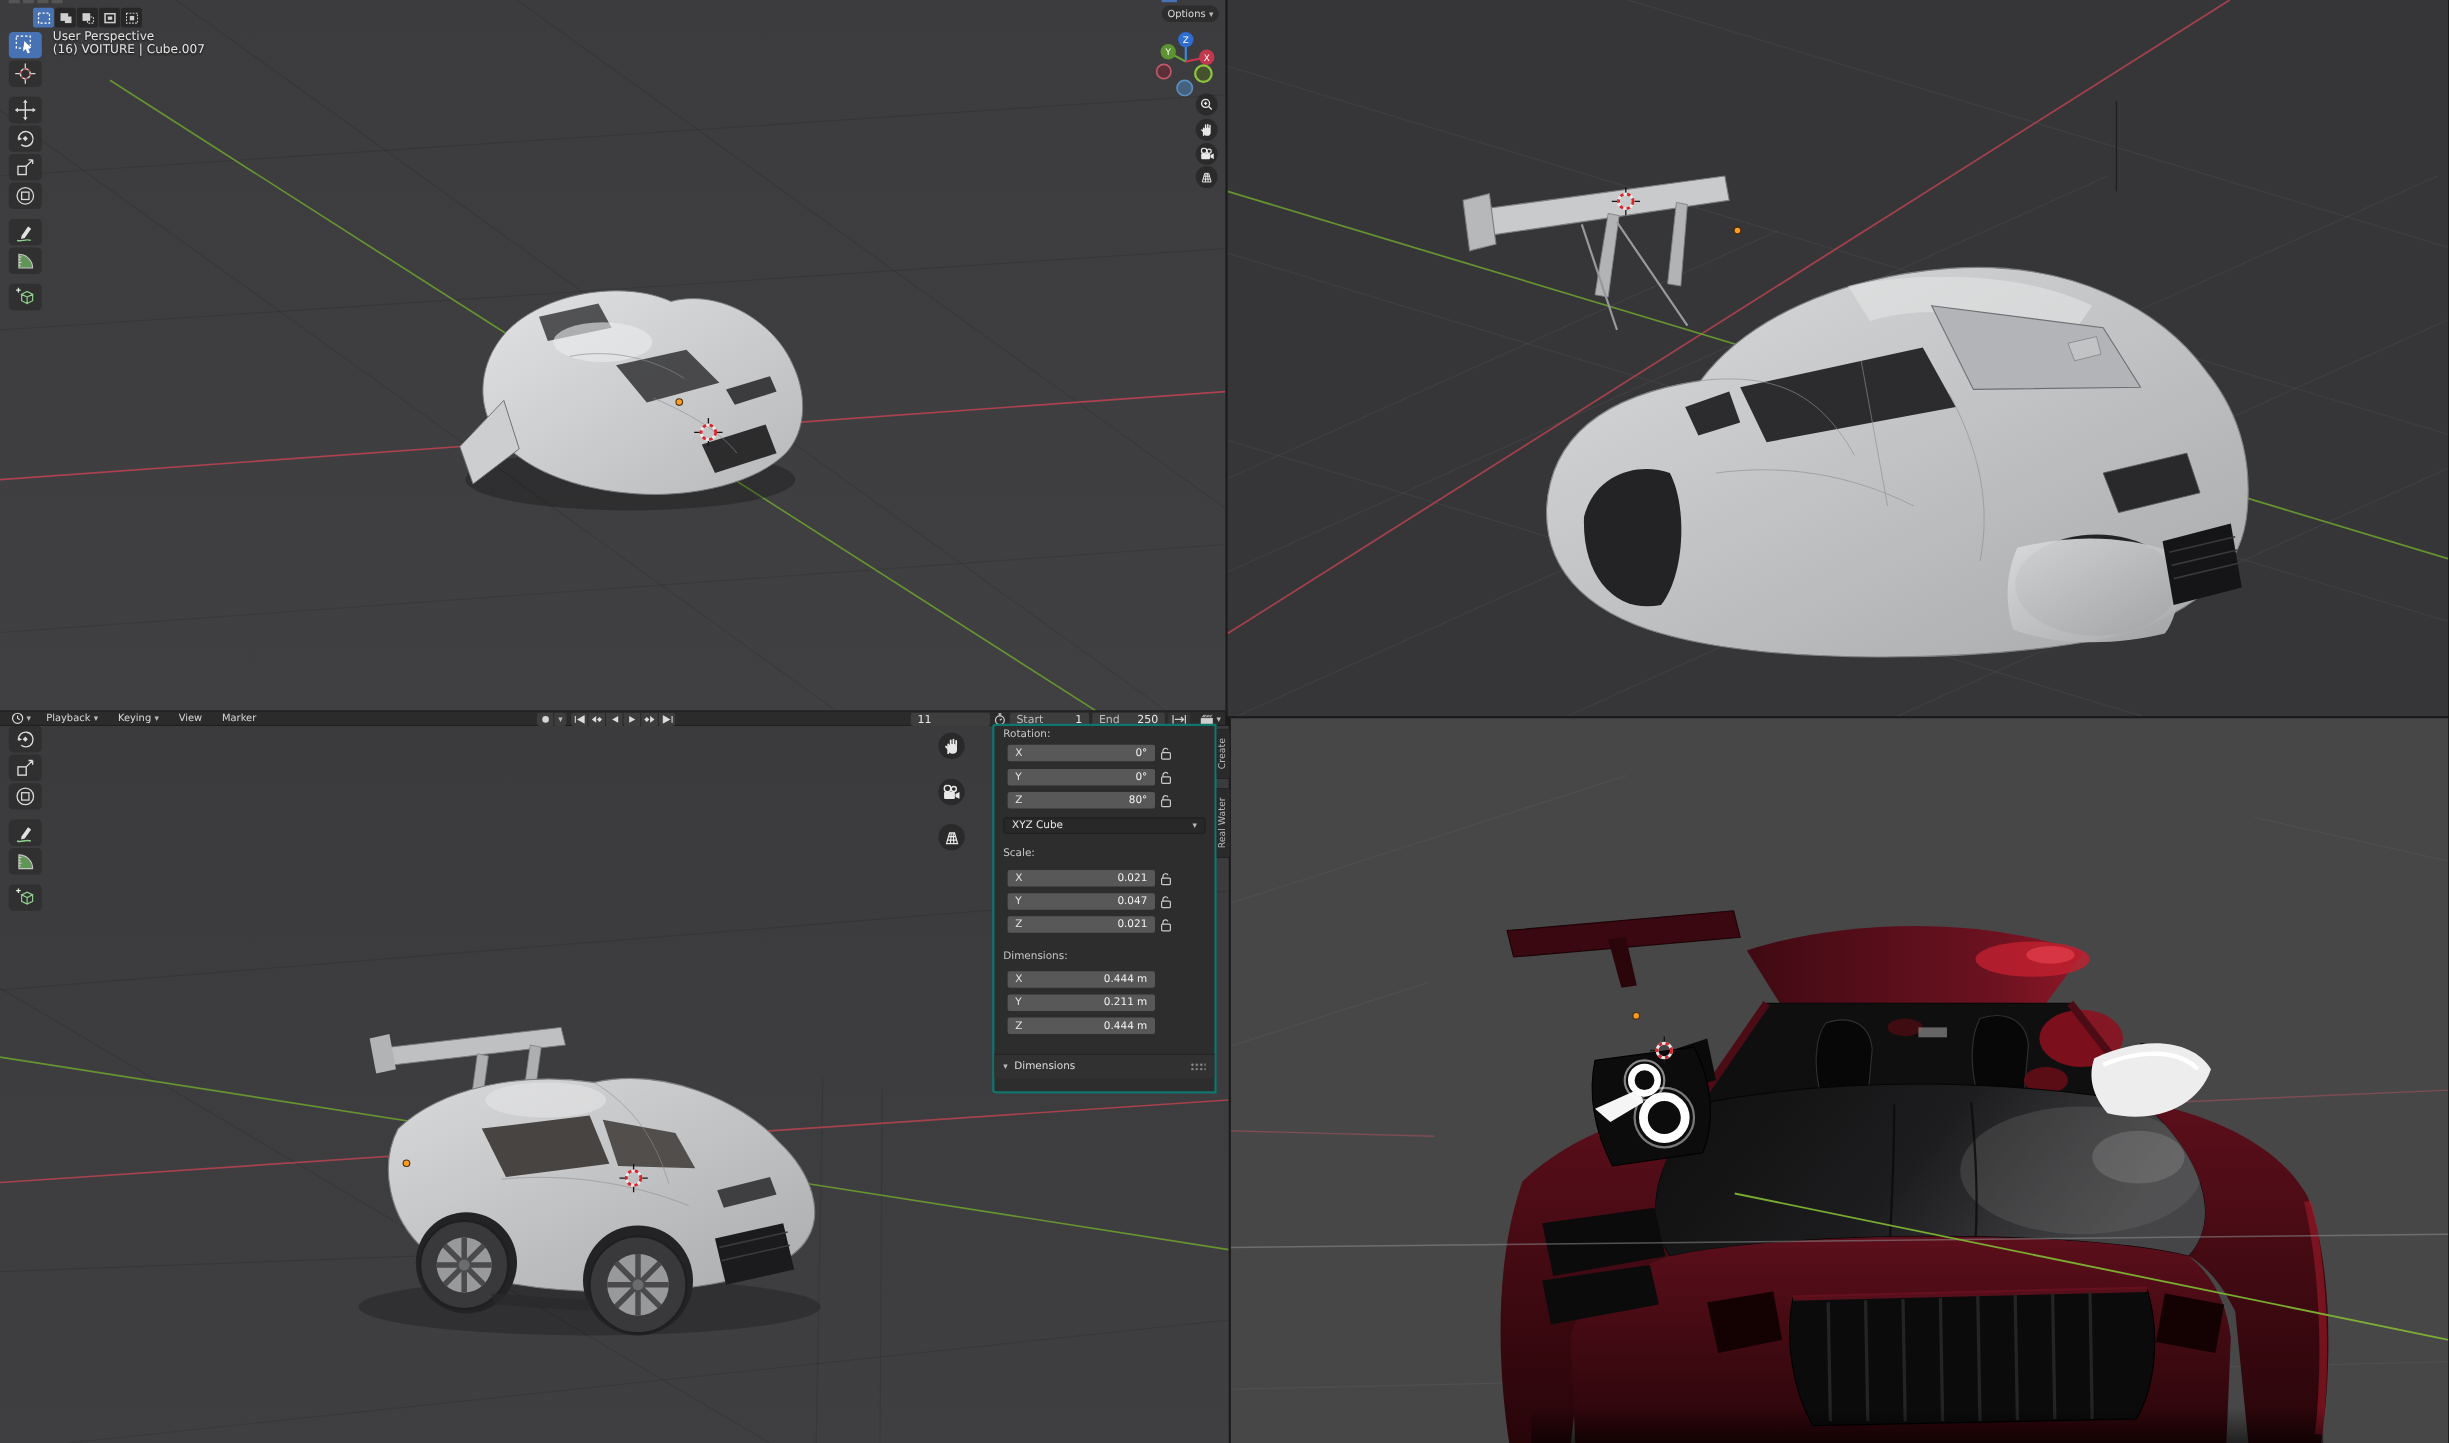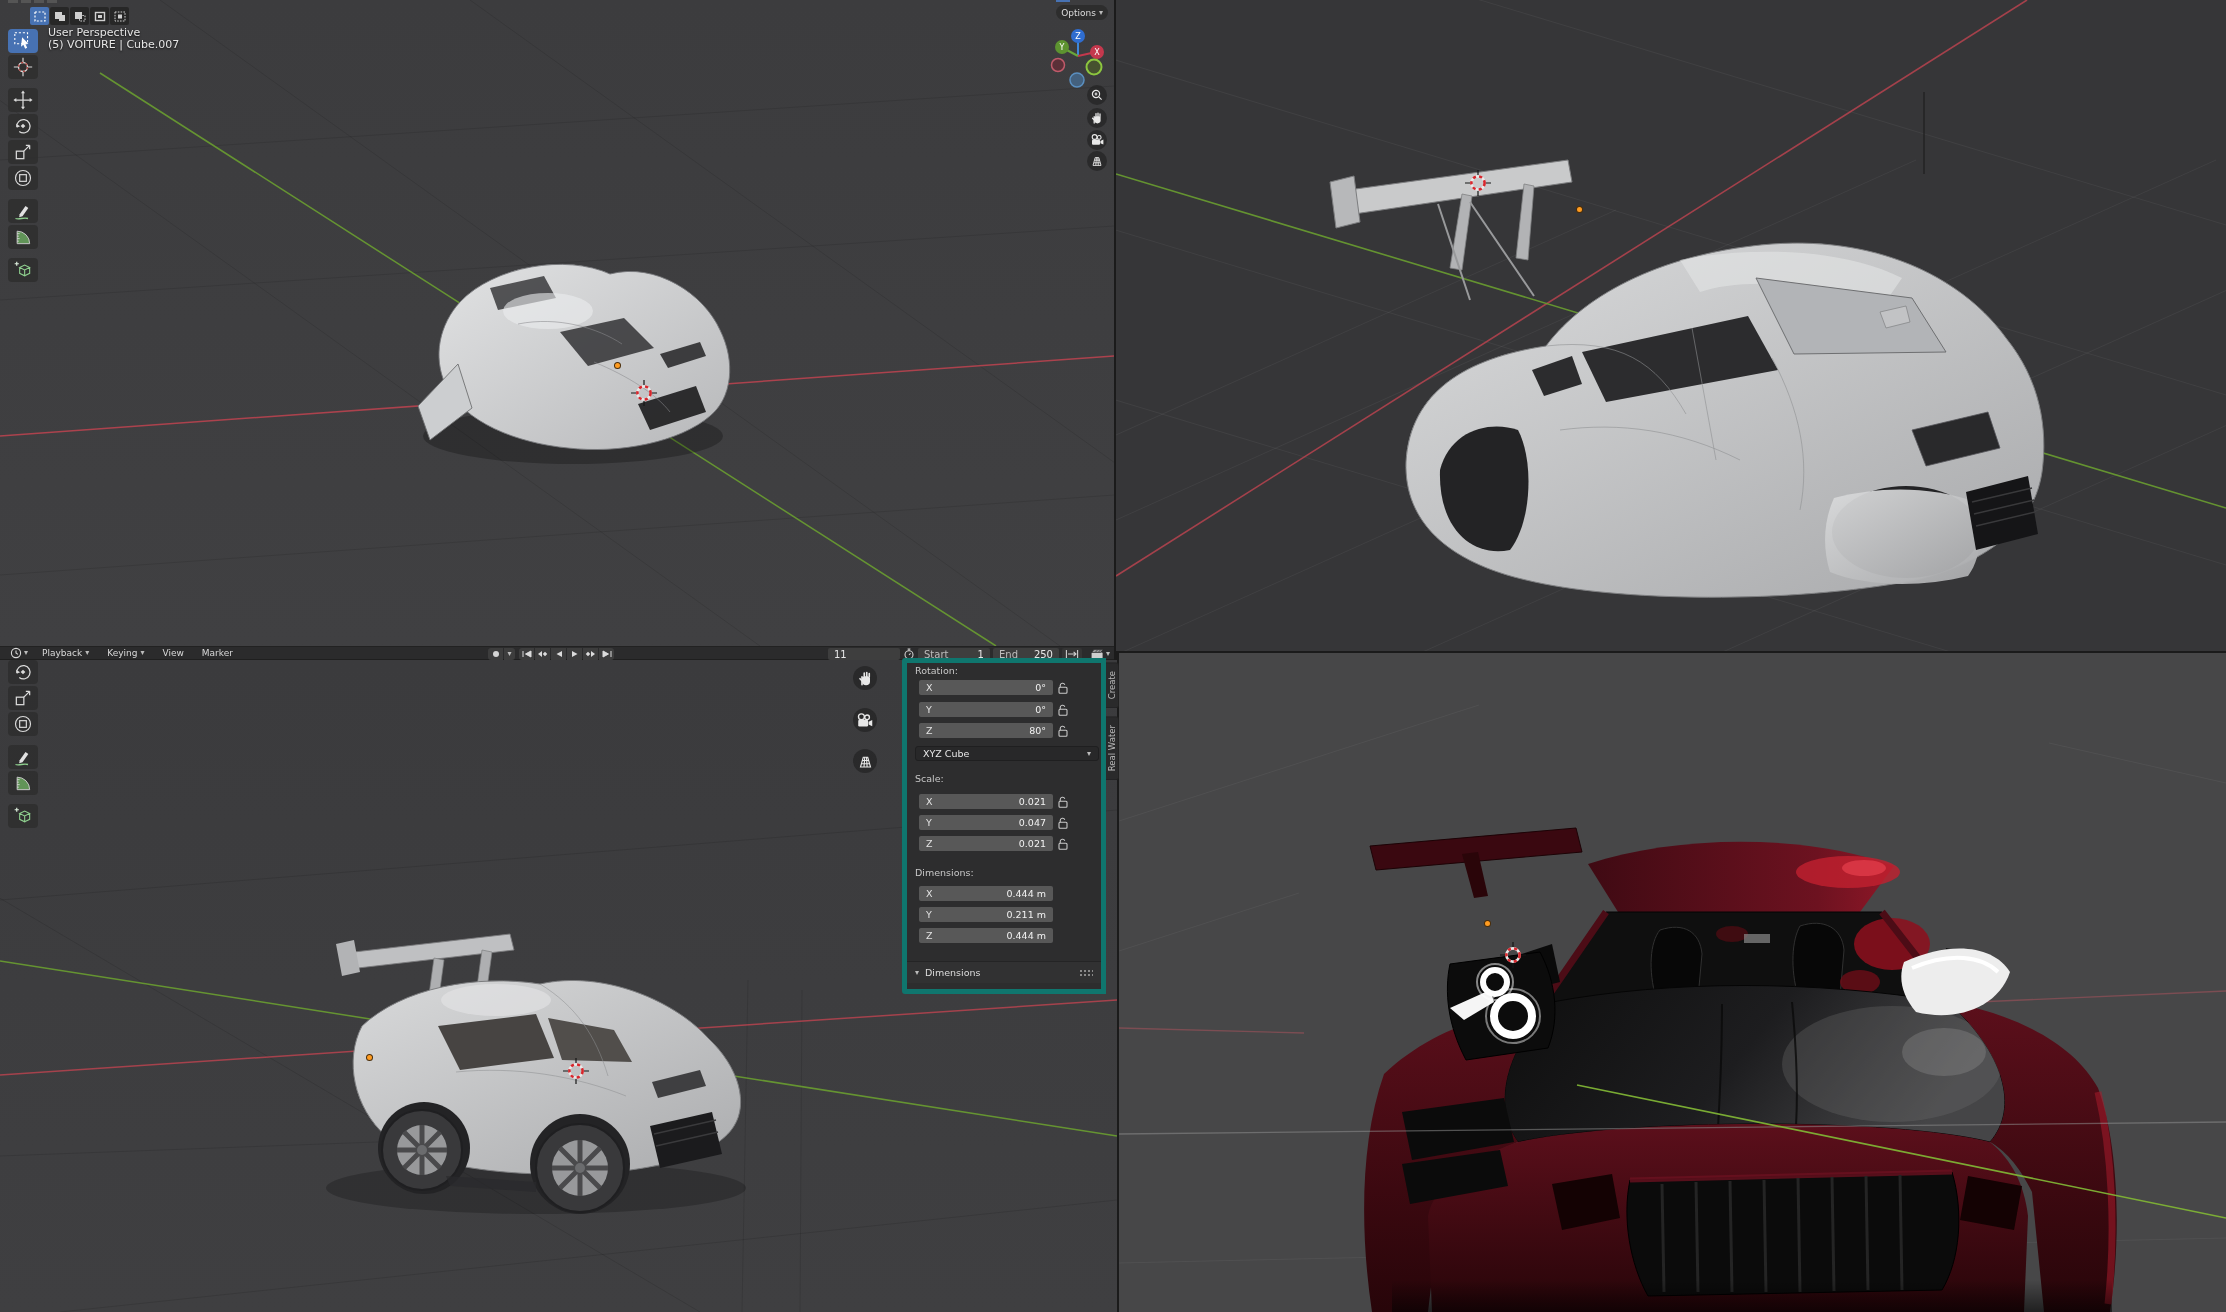--- a/index.html
+++ b/index.html
@@ -45,21 +45,21 @@
   
   .tl-left { display:flex; align-items:center; gap:2px; margin-left:6px; }
   .tl-menu { padding:0 8px; height:13px; display:flex; align-items:center; gap:3px; color:#d9d9d9; }
   .tl-center { position:absolute; left:488px; top:1px; display:flex; align-items:center; gap:4px; }
   .tl-right { position:absolute; right:4px; top:1px; display:flex; align-items:center; gap:3px; }
   .tbtn { width:15px; height:12px; background:#3d3d3d; display:flex; align-items:center; justify-content:center; }
   .tgroup { display:flex; gap:1px; border-radius:3px; overflow:hidden; }
   .tfield { height:12px; background:#3e3e3e; border-radius:2px; display:flex; align-items:center; padding:0 6px; gap:6px; font-size:10px; color:#e8e8e8; }
   
   .npanel { position:absolute; left:902px; top:658px; width:204px; height:336px;
-    background:#2d2d2e; border:5px solid #0f766e; border-radius:3px 0 0 3px; z-index:6; font-size:9.5px; }
+    background:#2d2d2e; border:2px solid #0f766e; border-radius:3px 0 0 3px; z-index:6; font-size:9.5px; }
   .np-label { position:absolute; left:8px; color:#c8c8c8; }
   .trow { position:absolute; left:12px; width:134px; height:15px; background:#585858; border-radius:2px;
     display:flex; align-items:center; justify-content:space-between; padding:0 7px; font-size:9.5px; }
   .trow .taxis { color:#e3e3e3; } .trow .tval { color:#f2f2f2; }
   .lockico { position:absolute; left:150px; width:13px; height:14px; }
   .dropdown { position:absolute; left:8px; width:184px; height:15px; background:#282829; border:1px solid #1f1f20;
     border-radius:3px; display:flex; align-items:center; justify-content:space-between; padding:0 7px; color:#e8e8e8; }
   .props-hdr { position:absolute; left:0; right:0; top:298px; height:22px; background:#313132; border-top:1px solid #242425;
     display:flex; align-items:center; gap:6px; padding:0 8px; color:#dcdcdc; }
   .dots-handle { margin-left:auto; width:14px; height:7px;
@@ -193,21 +193,21 @@
       </div>
       <div class="selmode">
         <svg width="12" height="11">
             <rect x="1" y="1" width="10" height="9" fill="none" stroke="#cfcfcf" stroke-width="1" stroke-dasharray="1.6 1.2"></rect>
             <rect x="4" y="3.5" width="4" height="4" fill="#cfcfcf"></rect>
           </svg>
       </div>
     </div>
 
     <div class="hdr-line" style="left:48px; top:26px;">User Perspective</div>
-    <div class="hdr-line" style="left:48px; top:38px;">(5) VOITURE | Cube.007</div>
+    <div class="hdr-line" style="left:48px; top:38px;">(16) VOITURE | Cube.007</div>
 
     <div class="options-btn">
       <span>Options</span>
         <span class="chev">▾</span>
     </div>
 
     <div class="toolcol" style="top:29px;">
       <div class="tool active">
         <svg width="22" height="20" viewBox="0 0 24 22">
             <rect x="3" y="2" width="14" height="12" fill="none" stroke="#fff" stroke-width="1.2" stroke-dasharray="2.4 2"></rect>

